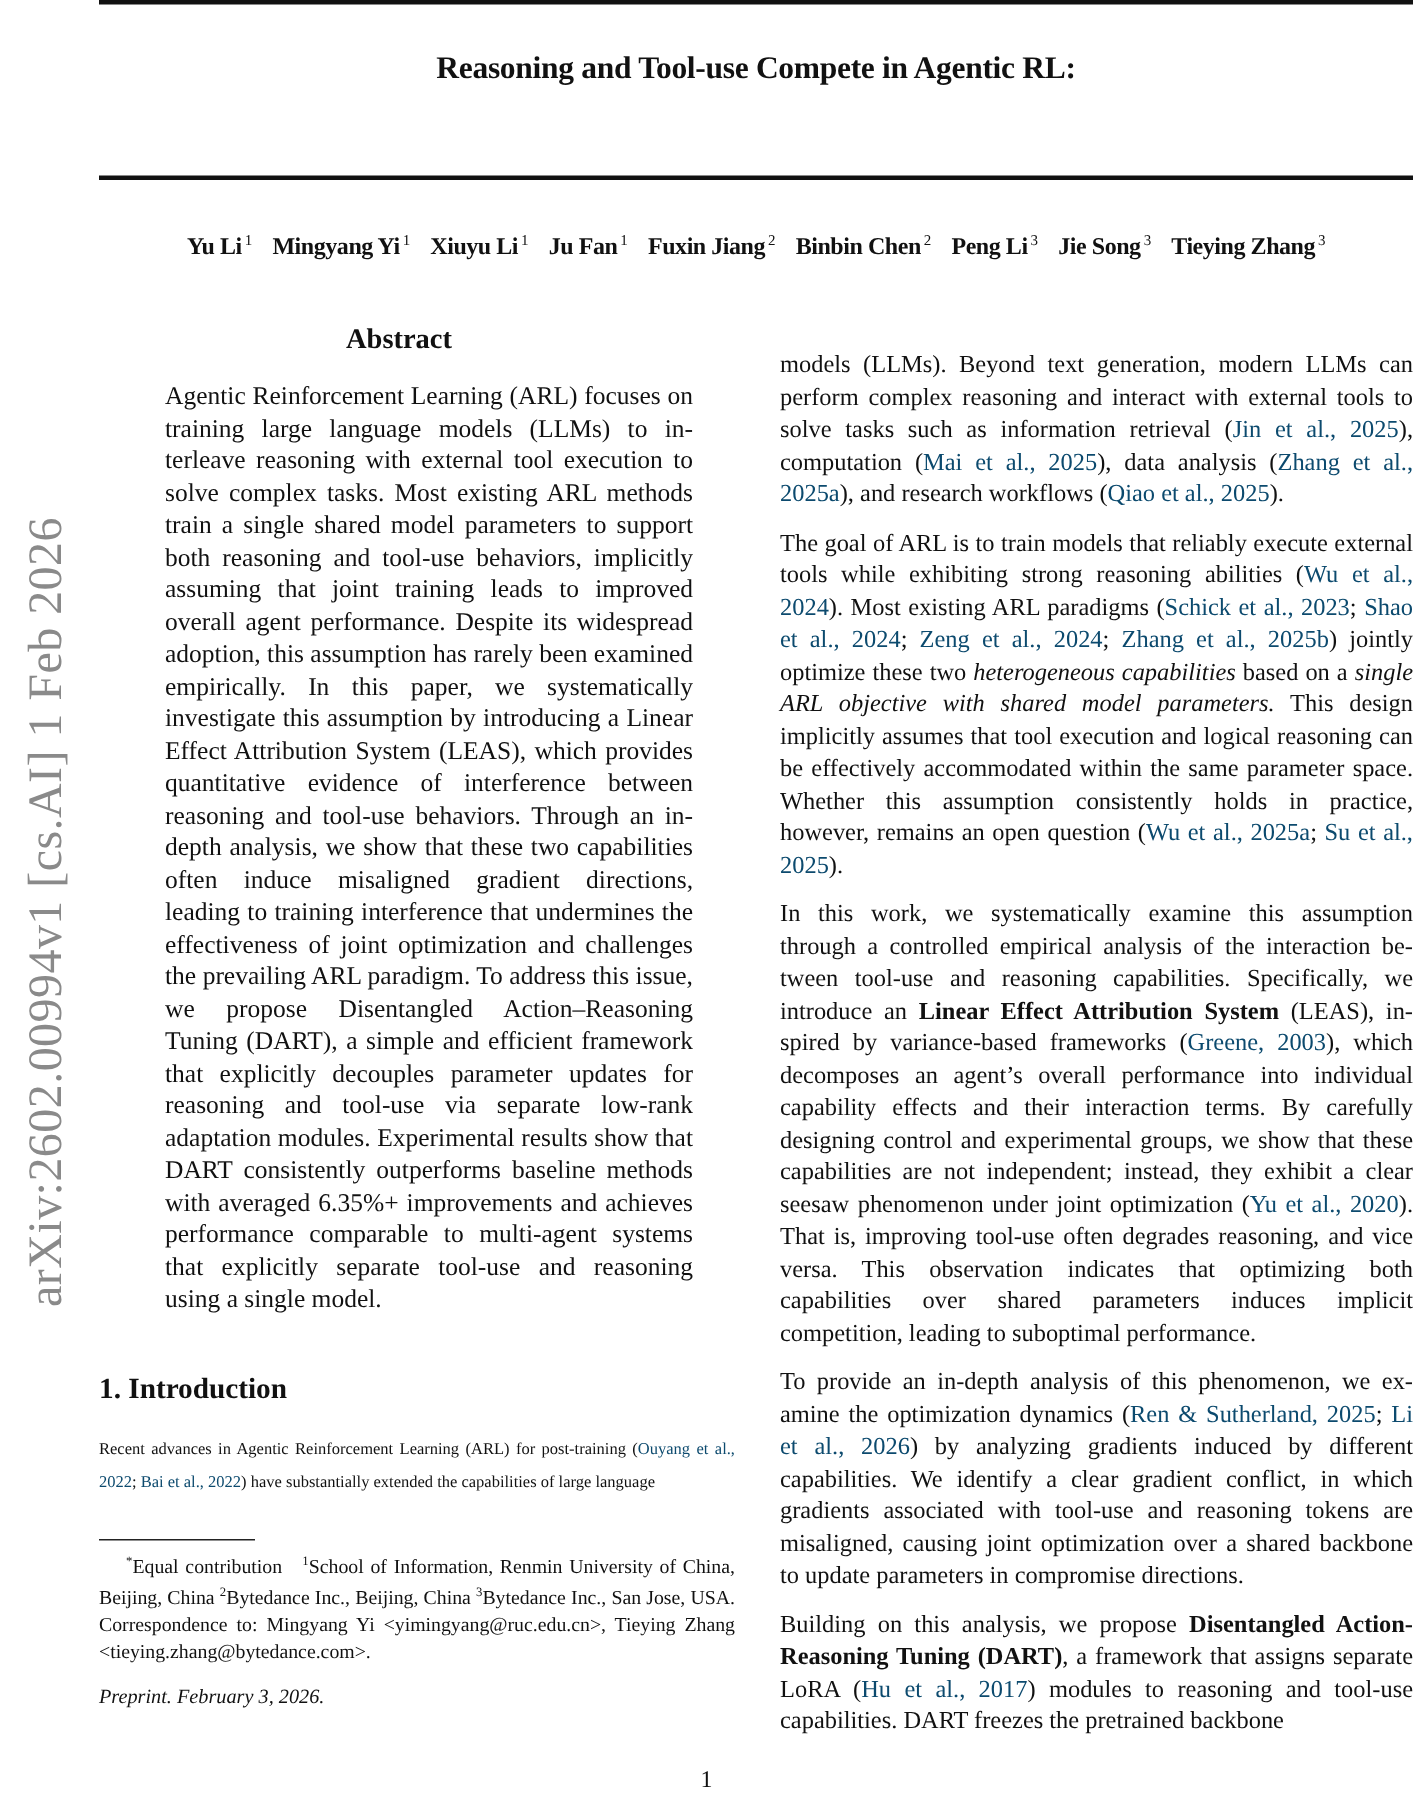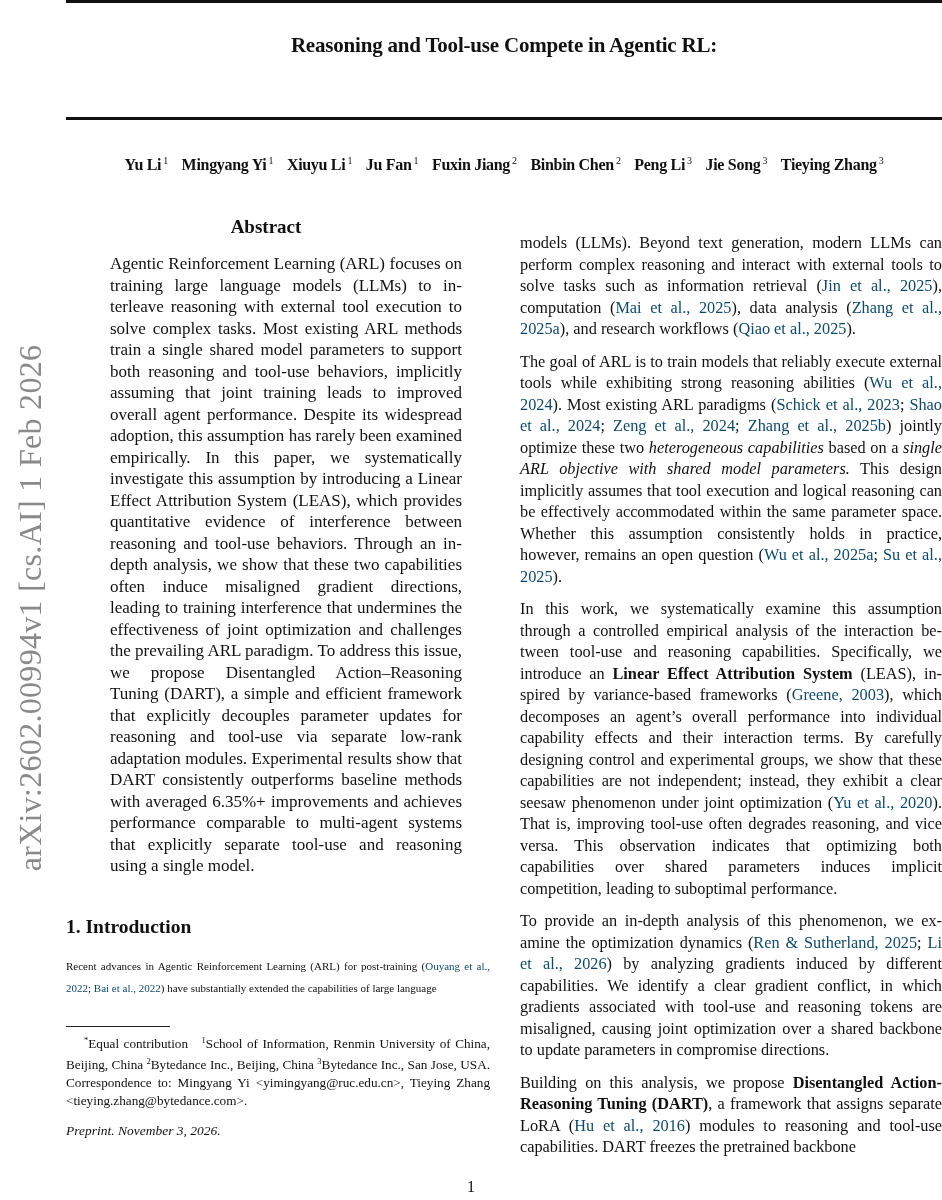--- a/index.html
+++ b/index.html
@@ -85,23 +85,23 @@
 
 <div class="abstract-head">Abstract</div>
 <div class="abstract-body">Agentic Reinforcement Learning (ARL) focuses on training large language models (LLMs) to in­terleave reasoning with external tool execution to solve complex tasks. Most existing ARL methods train a single shared model parameters to support both reasoning and tool-use behaviors, implic­itly assuming that joint training leads to improved overall agent performance. Despite its widespread adoption, this assumption has rarely been ex­amined empirically.  In this paper, we system­atically investigate this assumption by introduc­ing a Linear Effect Attribution System (LEAS), which provides quantitative evidence of interfer­ence between reasoning and tool-use behaviors. Through an in-depth analysis, we show that these two capabilities often induce misaligned gradient directions, leading to training interference that undermines the effectiveness of joint optimiza­tion and challenges the prevailing ARL paradigm. To address this issue, we propose Disentangled Action–Reasoning Tuning (DART), a simple and efficient framework that explicitly decouples pa­rameter updates for reasoning and tool-use via separate low-rank adaptation modules.  Experi­mental results show that DART consistently out­performs baseline methods with averaged 6.35%+ improvements and achieves performance compa­rable to multi-agent systems that explicitly sepa­rate tool-use and reasoning using a single model.</div>
 
 <div class="intro-head">1. Introduction</div>
 <div class="intro-body"><span>Recent advances in Agentic Reinforcement Learning (ARL) for post-training (</span><a class="cite">Ouyang et al., 2022</a><span>; </span><a class="cite">Bai et al., 2022</a><span>) have substantially extended the capabilities of large language</span></div>
 
 <div class="fn-rule"></div>
 <div class="footnote">&nbsp;&nbsp;&nbsp;&nbsp;<sup>*</sup><span>Equal contribution</span>&nbsp;&nbsp;&nbsp;<sup>1</sup><span>School of Information, Renmin Uni­versity of China, Beijing, China </span><sup>2</sup><span>Bytedance Inc., Beijing, China </span><sup>3</sup><span>Bytedance Inc., San Jose, USA. Correspondence to: Mingyang Yi &lt;yimingyang@ruc.edu.cn&gt;, Tieying Zhang &lt;tiey­ing.zhang@bytedance.com&gt;.</span></div>
 
-<div class="preprint">Preprint. November 3, 2026.</div>
+<div class="preprint">Preprint. February 3, 2026.</div>
 
 <div class="right-body">
   <p><span>models (LLMs). Beyond text generation, modern LLMs can perform complex reasoning and interact with external tools to solve tasks such as information retrieval (</span><a class="cite">Jin et al., 2025</a><span>), computation (</span><a class="cite">Mai et al., 2025</a><span>), data analysis (</span><a class="cite">Zhang et al., 2025a</a><span>), and research workflows (</span><a class="cite">Qiao et al., 2025</a><span>).</span></p>
   <p><span>The goal of ARL is to train models that reliably execute ex­ternal tools while exhibiting strong reasoning abilities (</span><a class="cite">Wu et al., 2024</a><span>). Most existing ARL paradigms (</span><a class="cite">Schick et al., 2023</a><span>; </span><a class="cite">Shao et al., 2024</a><span>; </span><a class="cite">Zeng et al., 2024</a><span>; </span><a class="cite">Zhang et al., 2025b</a><span>) jointly optimize these two </span><i>heterogeneous capabil­ities</i><span> based on a </span><i>single ARL objective with shared model parameters.</i><span> This design implicitly assumes that tool execu­tion and logical reasoning can be effectively accommodated within the same parameter space. Whether this assumption consistently holds in practice, however, remains an open question (</span><a class="cite">Wu et al., 2025a</a><span>; </span><a class="cite">Su et al., 2025</a><span>).</span></p>
   <p><span>In this work, we systematically examine this assumption through a controlled empirical analysis of the interaction be­tween tool-use and reasoning capabilities. Specifically, we introduce an </span><b>Linear Effect Attribution System</b><span> (LEAS), in­spired by variance-based frameworks (</span><a class="cite">Greene, 2003</a><span>), which decomposes an agent’s overall performance into individual capability effects and their interaction terms. By carefully designing control and experimental groups, we show that these capabilities are not independent; instead, they exhibit a clear seesaw phenomenon under joint optimization (</span><a class="cite">Yu et al., 2020</a><span>).  That is, improving tool-use often degrades reasoning, and vice versa. This observation indicates that optimizing both capabilities over shared parameters induces implicit competition, leading to suboptimal performance.</span></p>
   <p><span>To provide an in-depth analysis of this phenomenon, we ex­amine the optimization dynamics (</span><a class="cite">Ren &amp; Sutherland, 2025</a><span>; </span><a class="cite">Li et al., 2026</a><span>) by analyzing gradients induced by different capabilities. We identify a clear gradient conflict, in which gradients associated with tool-use and reasoning tokens are misaligned, causing joint optimization over a shared back­bone to update parameters in compromise directions.</span></p>
-  <p><span>Building on this analysis, we propose </span><b>Disentangled Action-Reasoning Tuning (DART)</b><span>, a framework that assigns sep­arate LoRA (</span><a class="cite">Hu et al., 2016</a><span>) modules to reasoning and tool-use capabilities.  DART freezes the pretrained backbone</span></p>
+  <p><span>Building on this analysis, we propose </span><b>Disentangled Action-Reasoning Tuning (DART)</b><span>, a framework that assigns sep­arate LoRA (</span><a class="cite">Hu et al., 2017</a><span>) modules to reasoning and tool-use capabilities.  DART freezes the pretrained backbone</span></p>
 </div>
 
 <div class="pagenum">1</div>
 
 </body></html>

